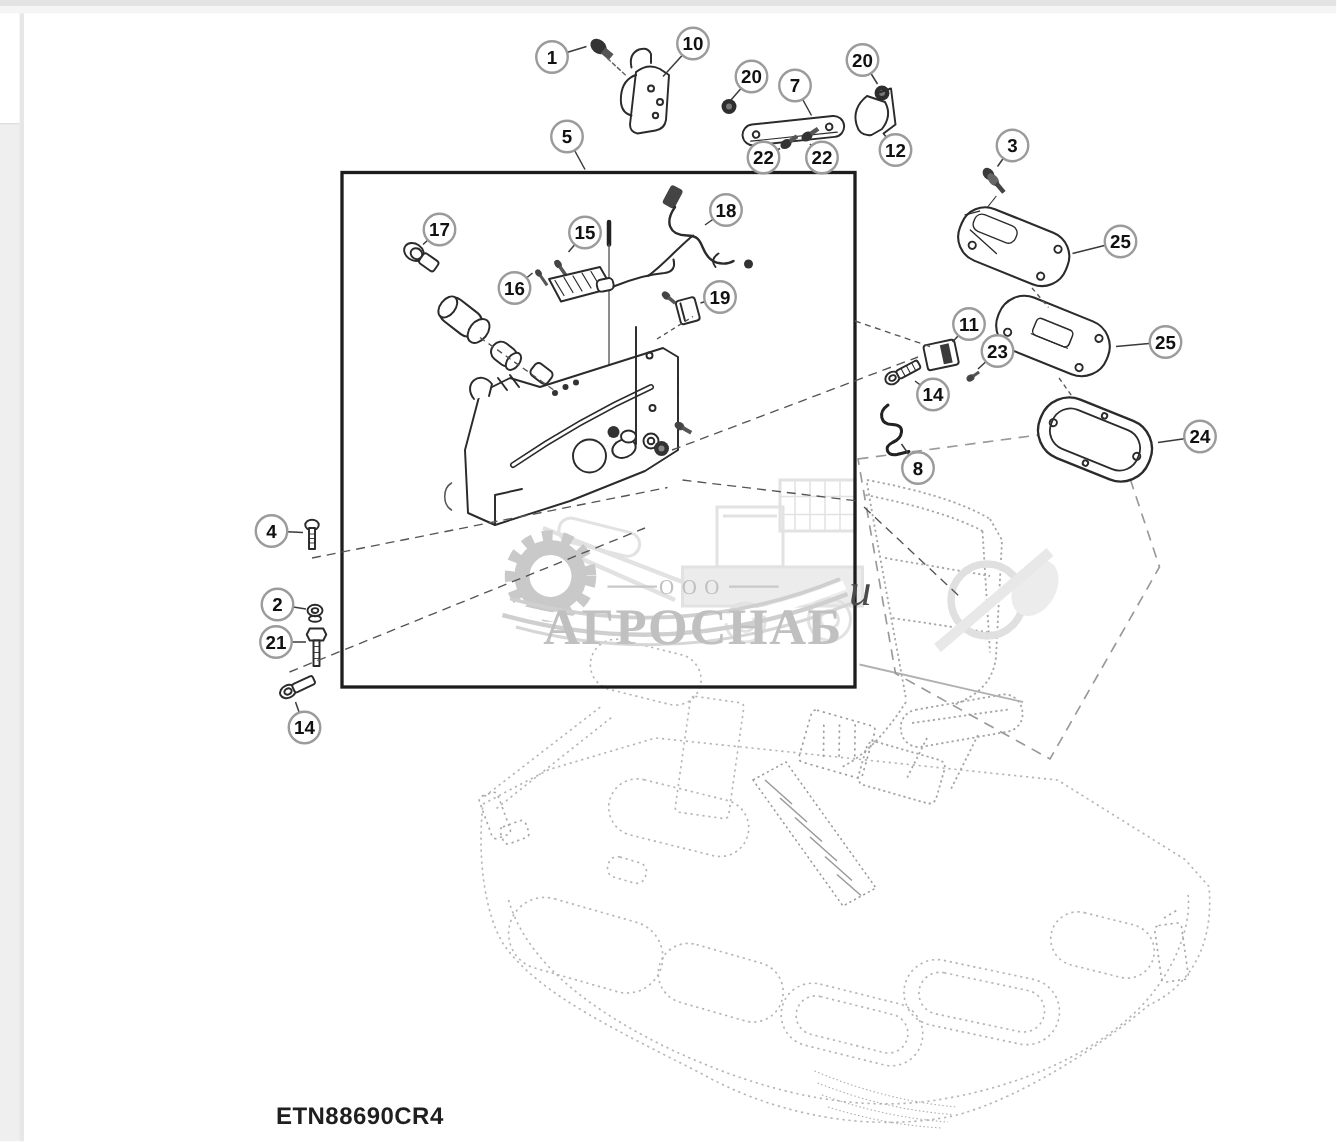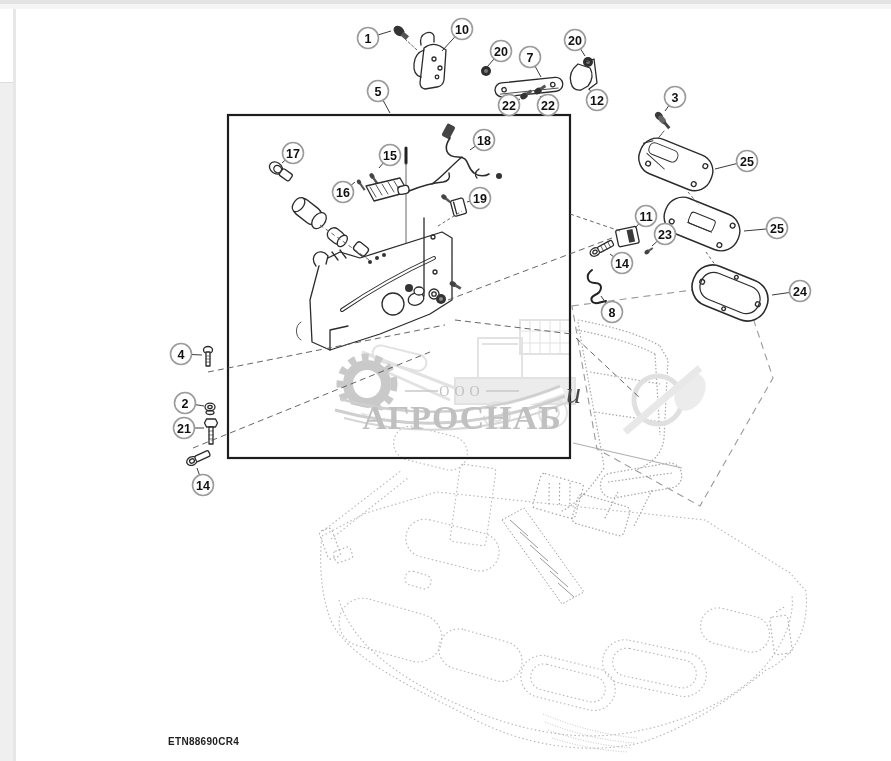--- a/index.html
+++ b/index.html
@@ -6,21 +6,21 @@
   .stage{position:relative;width:891px;height:761px;background:#fff;overflow:hidden;
          font-family:"Liberation Sans",sans-serif;}
   
   .chrome-top1{position:absolute;left:0;top:0;width:891px;height:4px;background:#e3e3e3;}
   .chrome-top2{position:absolute;left:0;top:4px;width:891px;height:5px;background:#f5f5f5;}
   .left-rail{position:absolute;left:0;top:9px;width:16px;height:752px;background:#efefef;}
   .left-rail-divider{position:absolute;left:13px;top:9px;width:3px;height:752px;background:#e7e7e7;}
   .left-thumb{position:absolute;left:0;top:9px;width:13px;height:73px;background:#ffffff;
               border-bottom:1px solid #dddddd;}
   svg{position:absolute;left:0;top:0;}
-  .code{position:absolute;left:168px;top:736px;font-size:10px;font-weight:bold;
+  .code{position:absolute;left:184px;top:736px;font-size:16px;font-weight:bold;
         color:#1f1f1f;letter-spacing:0.3px;}
   .callout-num{font:bold 12.5px "Liberation Sans",sans-serif;fill:#111;}
   .wm-small{font-family:"Liberation Serif",serif;font-size:14px;letter-spacing:5px;fill:#c0c0c0;}
   .wm-big{font-family:"Liberation Serif",serif;font-size:34px;font-weight:bold;
           letter-spacing:1px;fill:#c0c0c0;}
   .wm-u{font-family:"Liberation Serif",serif;font-style:italic;font-size:30px;fill:#4a4a4a;}
 </style>
 </head>
 <body>
 

